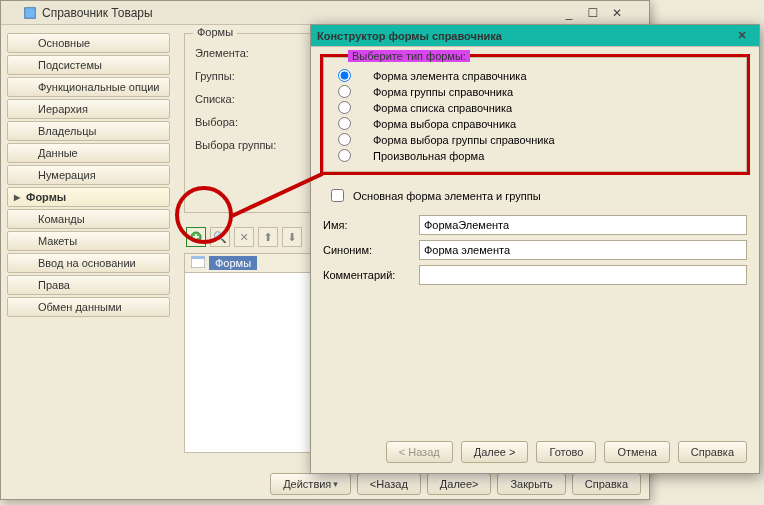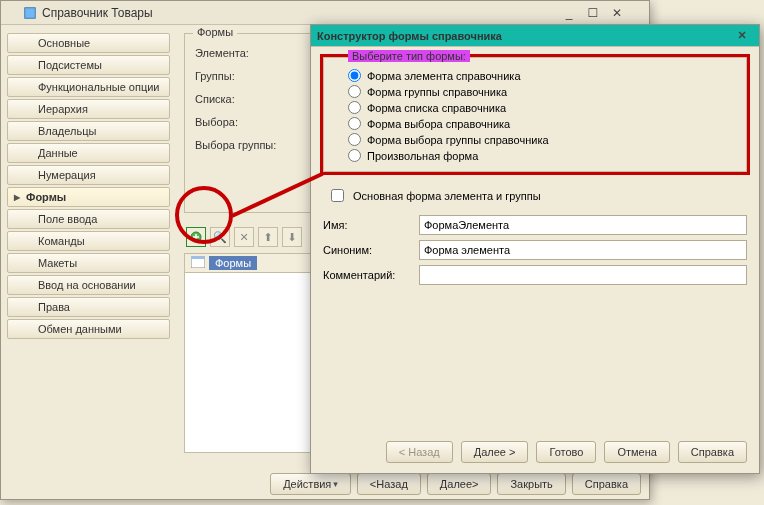--- a/index.html
+++ b/index.html
@@ -166,22 +166,22 @@
   }
   .groupbox legend {
     position:absolute; top:-8px; left:8px;
     background:#d946ef; padding:0 4px; color:#333;margin-left:16px;
   }
   .red-outline {
     outline: 3px solid #c40000;
     outline-offset: 0px;
   }
   .radio-row {
-    display:flex; align-items:center; gap:6px;
-    margin:3px 14px; cursor:pointer;
+    display:flex; align-items:center; gap:22px;
+    margin:3px 4px; cursor:pointer;
   }
   .radio-row input { margin:0; }
   .check-row-wrap {
     border: 3px solid #c40000;
     padding:6px 8px;
     margin: 0 0 12px 0;
     display:inline-block;
   }
   .check-row { display:flex; align-items:center; gap:6px; }
   .field-row { display:flex; align-items:center; margin:5px 0; gap:16px;}
@@ -250,23 +250,20 @@
       <div class="nav-item">
           <span>Данные</span>
         </div>
       <div class="nav-item">
           <span>Нумерация</span>
         </div>
       <div class="nav-item active">
           <span>Формы</span>
         </div>
       <div class="nav-item">
-          <span>Поле ввода</span>
-        </div>
-      <div class="nav-item">
           <span>Команды</span>
         </div>
       <div class="nav-item">
           <span>Макеты</span>
         </div>
       <div class="nav-item">
           <span>Ввод на основании</span>
         </div>
       <div class="nav-item">
           <span>Права</span>

